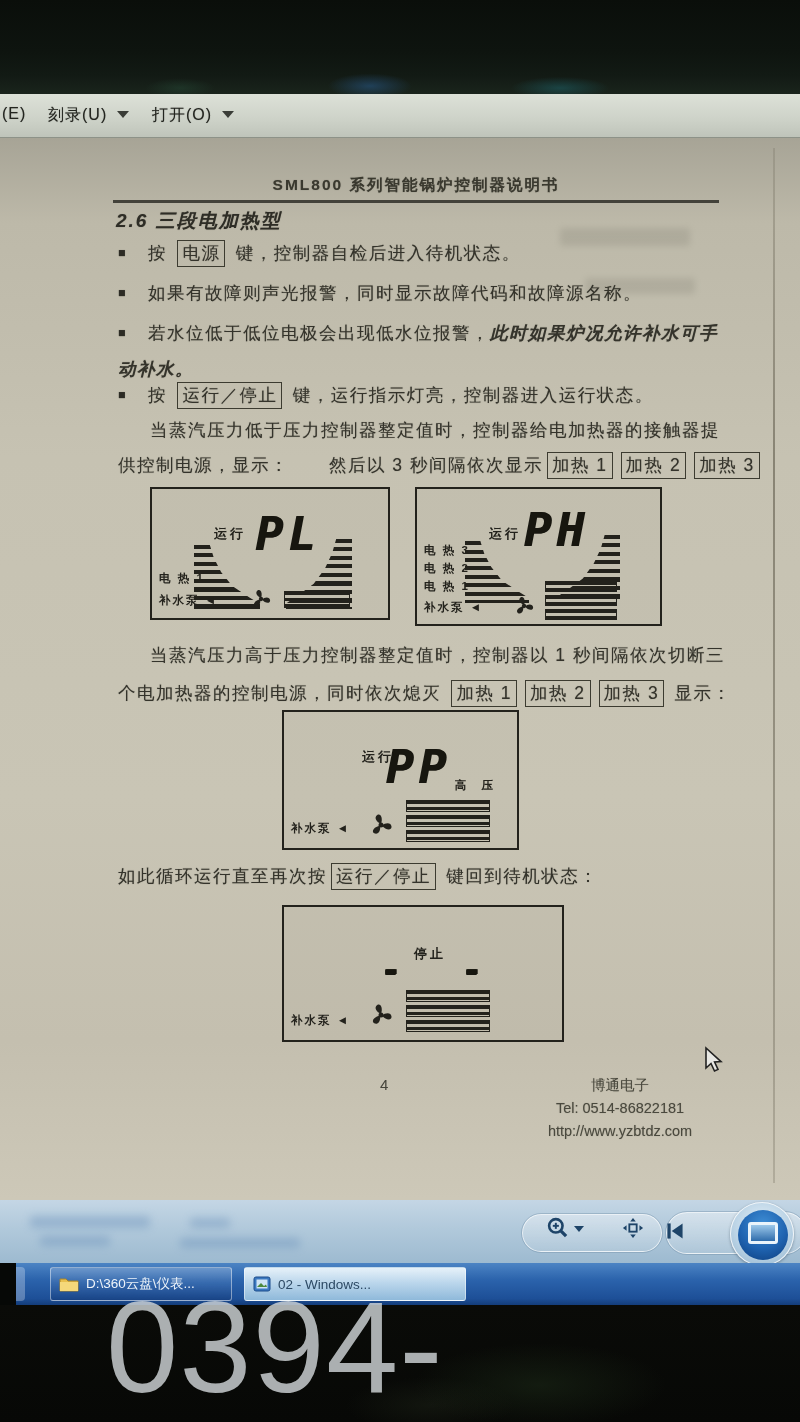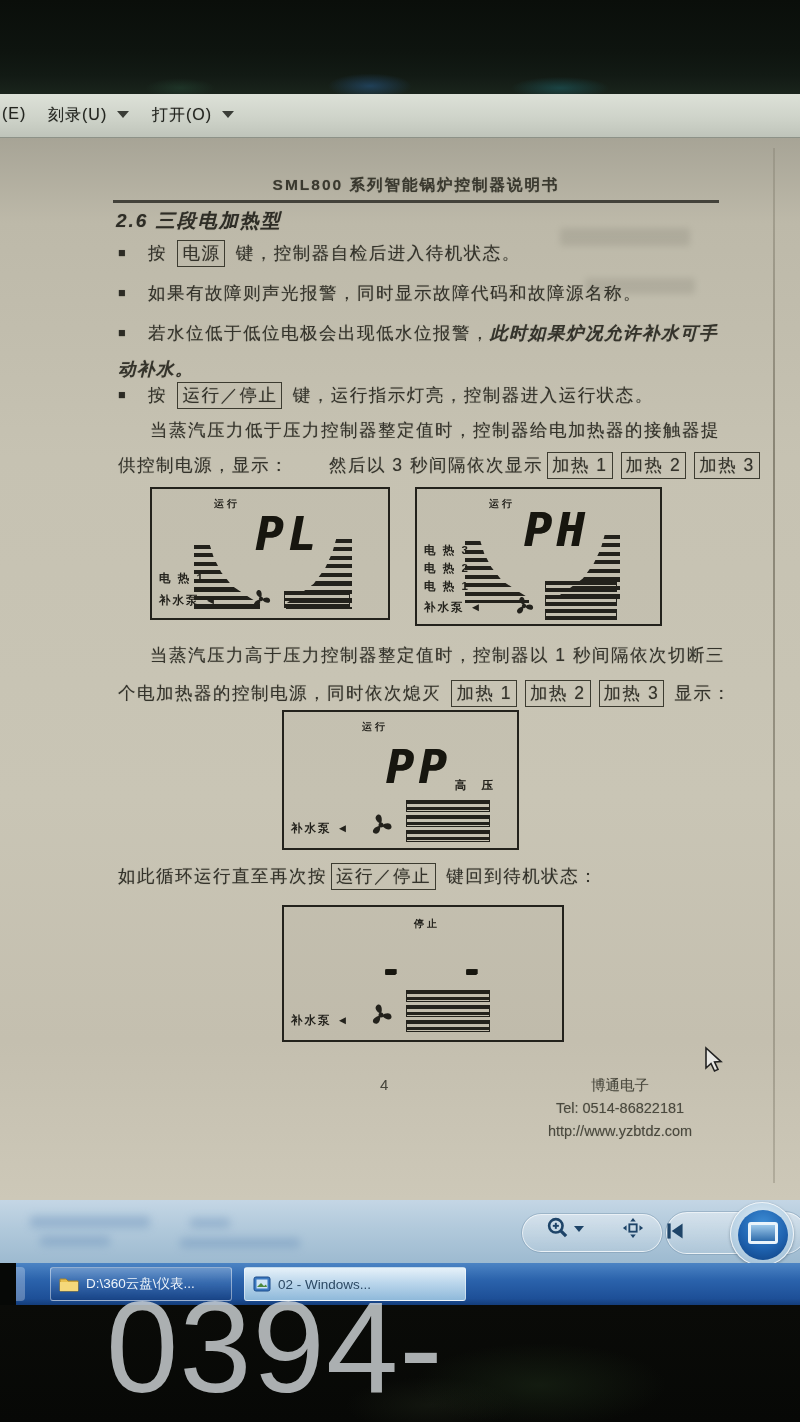--- a/index.html
+++ b/index.html
@@ -44,21 +44,21 @@
     color:#34332b;white-space:nowrap;text-shadow:0 0 1px rgba(40,40,30,.38);}
   .indent{left:150px;}
   .bullet{display:inline-block;width:30px;font-size:12.5px;vertical-align:2px;color:#2c2b24;}
   .boxkey{display:inline-block;border:1.5px solid #3c3b30;padding:0 4px 1px 4px;margin:0 4px;
     white-space:nowrap;}
   .ital{font-style:italic;font-weight:700;}
   .gap40{display:inline-block;width:40px;}
 
   
   .panel{position:absolute;border:2px solid #23221c;background:rgba(0,0,0,0.02);}
-  .pstatus{position:absolute;font-size:10px;font-weight:700;letter-spacing:3px;color:#23221c;}
+  .pstatus{position:absolute;font-size:13px;font-weight:700;letter-spacing:3px;color:#23221c;margin-top:28px;}
   .pvalue{position:absolute;left:0;right:0;text-align:center;
     font-family:"DejaVu Sans Mono","Liberation Mono",monospace;font-weight:700;font-style:italic;
     font-size:46px;letter-spacing:5px;color:#17160f;text-shadow:1px 0 0 #17160f;padding-left:36px;}
   .pdash{font-size:34px;letter-spacing:20px;font-style:normal;text-shadow:1px 0 0 #17160f,0 1px 0 #17160f;}
   .plabel{position:absolute;font-size:11.5px;font-weight:700;letter-spacing:2px;color:#23221c;}
   .wedge{position:absolute;background:repeating-linear-gradient(to bottom,#23221c 0 4px,rgba(0,0,0,0) 4px 8.5px);}
   .wedge-l{clip-path:polygon(0 0,24% 0,30% 20%,41% 42%,58% 64%,84% 82%,100% 92%,100% 100%,0 100%);}
   .wedge-r{clip-path:polygon(76% 0,100% 0,100% 100%,0 100%,0 92%,16% 82%,42% 64%,59% 42%,70% 20%);}
   .fan{position:absolute;}
   .heatstack{position:absolute;display:flex;flex-direction:column;gap:3px;}

